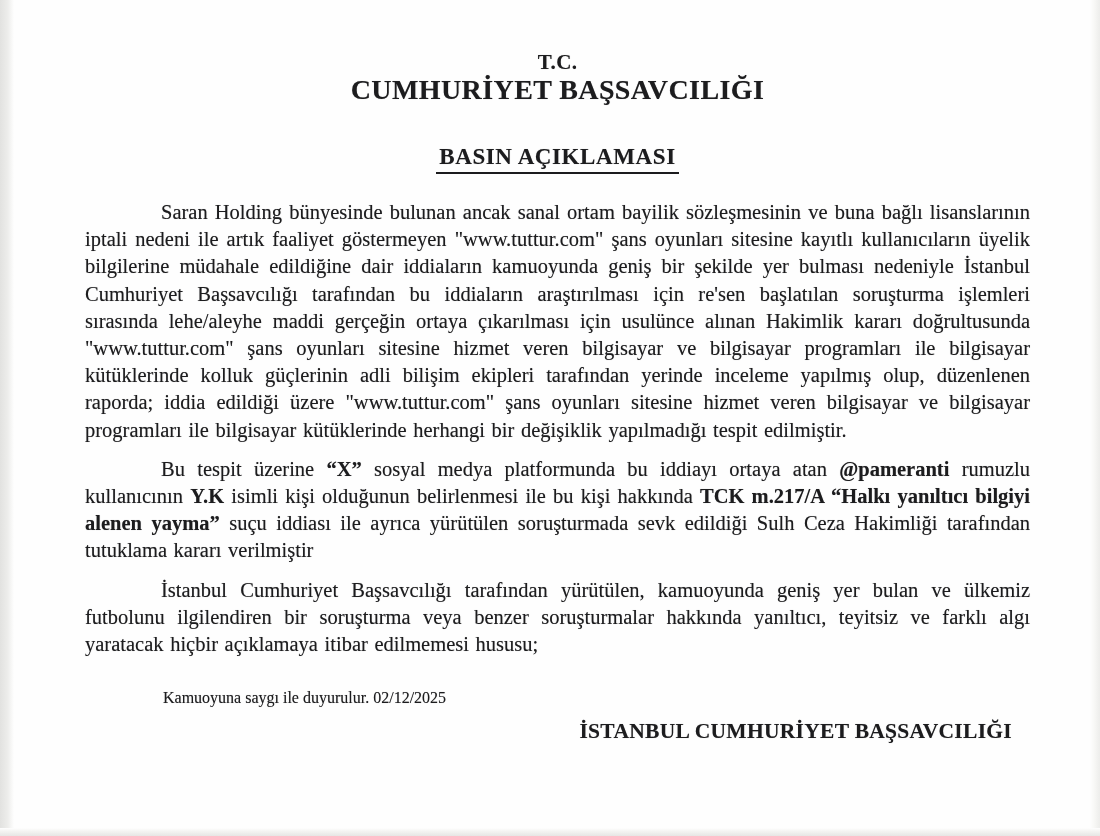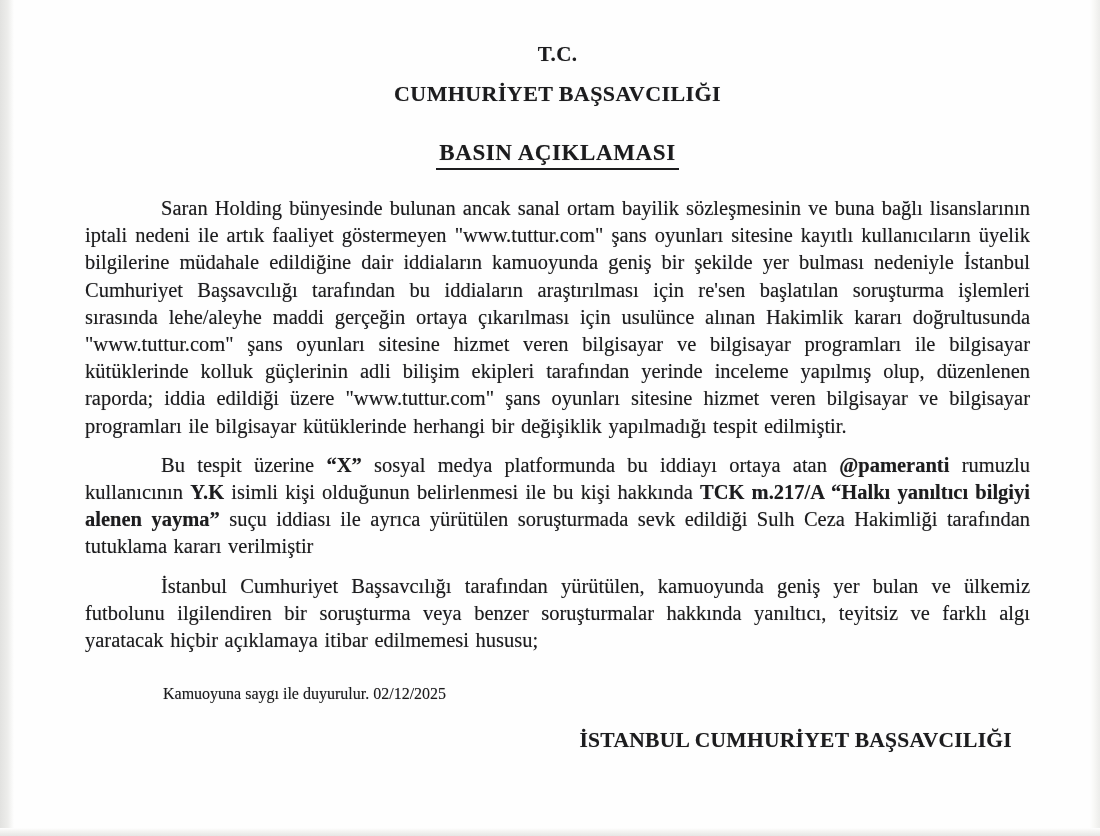--- a/index.html
+++ b/index.html
@@ -27,40 +27,39 @@
     position: absolute; right: 0; top: 0; bottom: 0; width: 10px;
     background: linear-gradient(270deg, #ededeb 0%, #f8f8f6 60%, #fefefe 100%);
   }
   .edge-bottom {
     position: absolute; left: 0; right: 0; bottom: 0; height: 8px;
     background: linear-gradient(0deg, #e6e6e4 0%, #f4f4f2 60%, #fefefe 100%);
   }
   .doc {
     position: absolute;
     left: 85px;
-    top: 8px;
+    top: 16px;
     width: 945px;
     padding-top: 33px;
     text-shadow: 0 0 0.7px rgba(30,30,30,0.45);
   }
   .hdr-line {
     text-align: center;
     font-weight: bold;
     line-height: 27px;
     font-size: 21px;
     letter-spacing: 0.4px;
   }
   .hdr-line.big {
-    font-size: 22px;
+    font-size: 28px;
     line-height: 28px;
-    margin-top: 12px;
   }
   .subject-wrap {
     text-align: center;
-    margin-top: 32px;
+    margin-top: 40px;
   }
   .subject {
     display: inline-block;
     font-weight: bold;
     font-size: 23px;
     line-height: 26px;
     letter-spacing: 0.6px;
     border-bottom: 2.5px solid #1c1c1e;
     padding: 0 3px 2px 3px;
   }
@@ -76,21 +75,21 @@
     margin-top: 25px;
   }
   .b { font-weight: bold; }
   .closing {
     margin-top: 26px;
     font-size: 16px;
     line-height: 27px;
     padding-left: 78px;
   }
   .signature {
-    margin-top: 19px;
+    margin-top: 6px;
     font-weight: bold;
     font-size: 21.5px;
     line-height: 28px;
     text-align: right;
     padding-right: 18px;
     letter-spacing: 0.3px;
   }
 </style>
 </head>
 <body>

